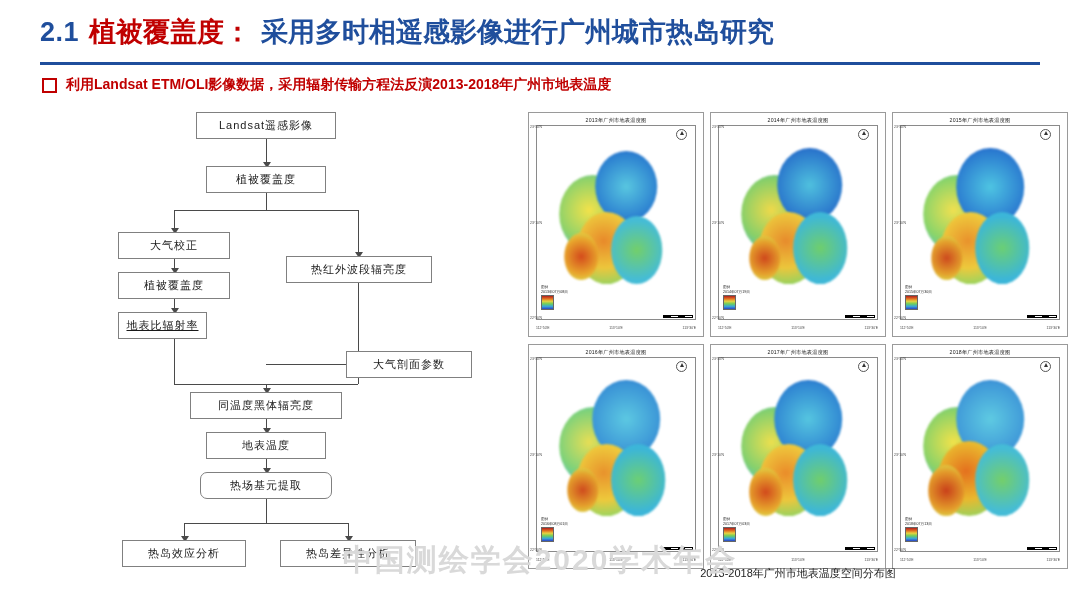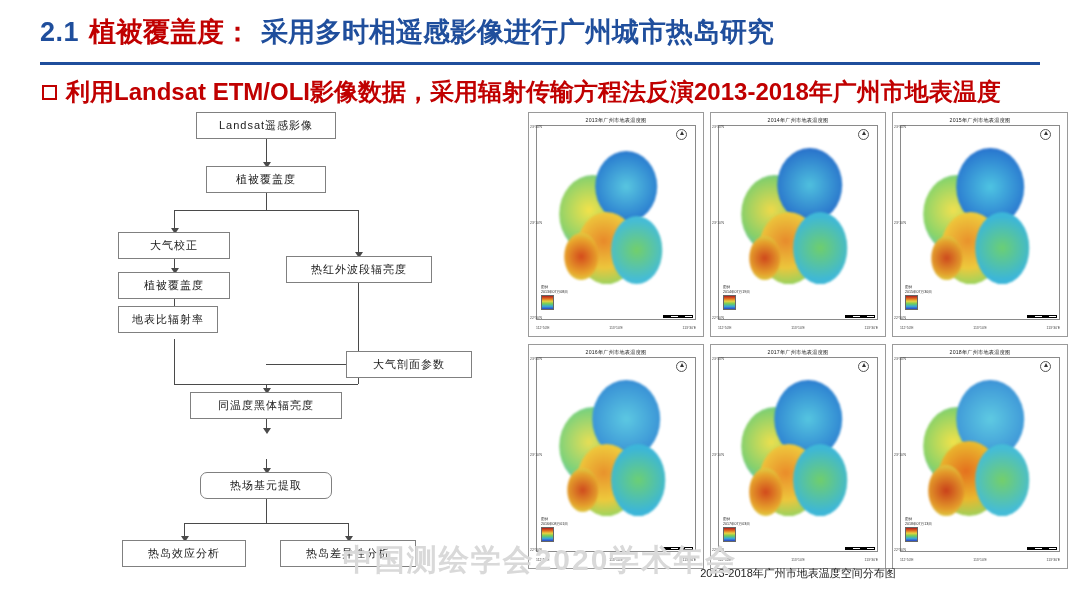--- a/index.html
+++ b/index.html
@@ -28,21 +28,21 @@
     position:absolute;left:40px;top:62px;width:1000px;height:3px;background:#1f4e9c;
   }
   .subtitle-row{
     position:absolute;left:42px;top:76px;display:flex;align-items:center;gap:9px;
   }
   .sq{
     width:15px;height:15px;border:2px solid #c00000;box-sizing:border-box;
     display:inline-block;
   }
   .subtitle-text{
-    font-size:24px;font-weight:bold;color:#c00000;white-space:nowrap;
+    font-size:14px;font-weight:bold;color:#c00000;white-space:nowrap;
   }
 
   
   .flow{
     position:absolute;left:118px;top:112px;width:380px;height:470px;
   }
   .node{
     position:absolute;
     border:1px solid #808080;
     background:#ffffff;
@@ -190,24 +190,25 @@
   <div class="line hline" style="left:66px;top:411px;width:164px;"></div>
   <div class="line vline" style="left:66px;top:411px;height:17px;"></div>
   <div class="arrow" style="left:62.5px;top:424px;"></div>
   <div class="line vline" style="left:230px;top:411px;height:17px;"></div>
   <div class="arrow" style="left:226.5px;top:424px;"></div>
 
   <div class="node" style="left:78px;top:0px;width:140px;height:27px;">Landsat遥感影像</div>
   <div class="node" style="left:88px;top:54px;width:120px;height:27px;">植被覆盖度</div>
   <div class="node" style="left:0px;top:160px;width:112px;height:27px;">植被覆盖度</div>
   <div class="node" style="left:0px;top:120px;width:112px;height:27px;">大气校正</div>
-  <div class="node" style="left:0px;top:194px;width:100px;height:27px;">地表比辐射率</div>
+  <div class="node" style="left:0px;top:200px;width:89px;height:27px;text-decoration:underline;">地表比辐射率</div>
   <div class="node" style="left:168px;top:144px;width:146px;height:27px;">热红外波段辐亮度</div>
   <div class="node" style="left:228px;top:239px;width:126px;height:27px;">大气剖面参数</div>
   <div class="node" style="left:72px;top:280px;width:152px;height:27px;">同温度黑体辐亮度</div>
+  <div class="node" style="left:88px;top:320px;width:120px;height:27px;">地表温度</div>
   <div class="node" style="left:82px;top:360px;width:132px;height:27px;border-radius:7px;">热场基元提取</div>
   <div class="node" style="left:4px;top:428px;width:124px;height:27px;">热岛效应分析</div>
   <div class="node" style="left:162px;top:428px;width:136px;height:27px;">热岛差异性分析</div>
 </div>
 
 <div class="maps">
 
   <div class="map-cell" style="left:0px;top:0px;width:176px;height:225px;">
     <div class="map-title">2013年广州市地表温度图</div>
     <div class="map-frame">

